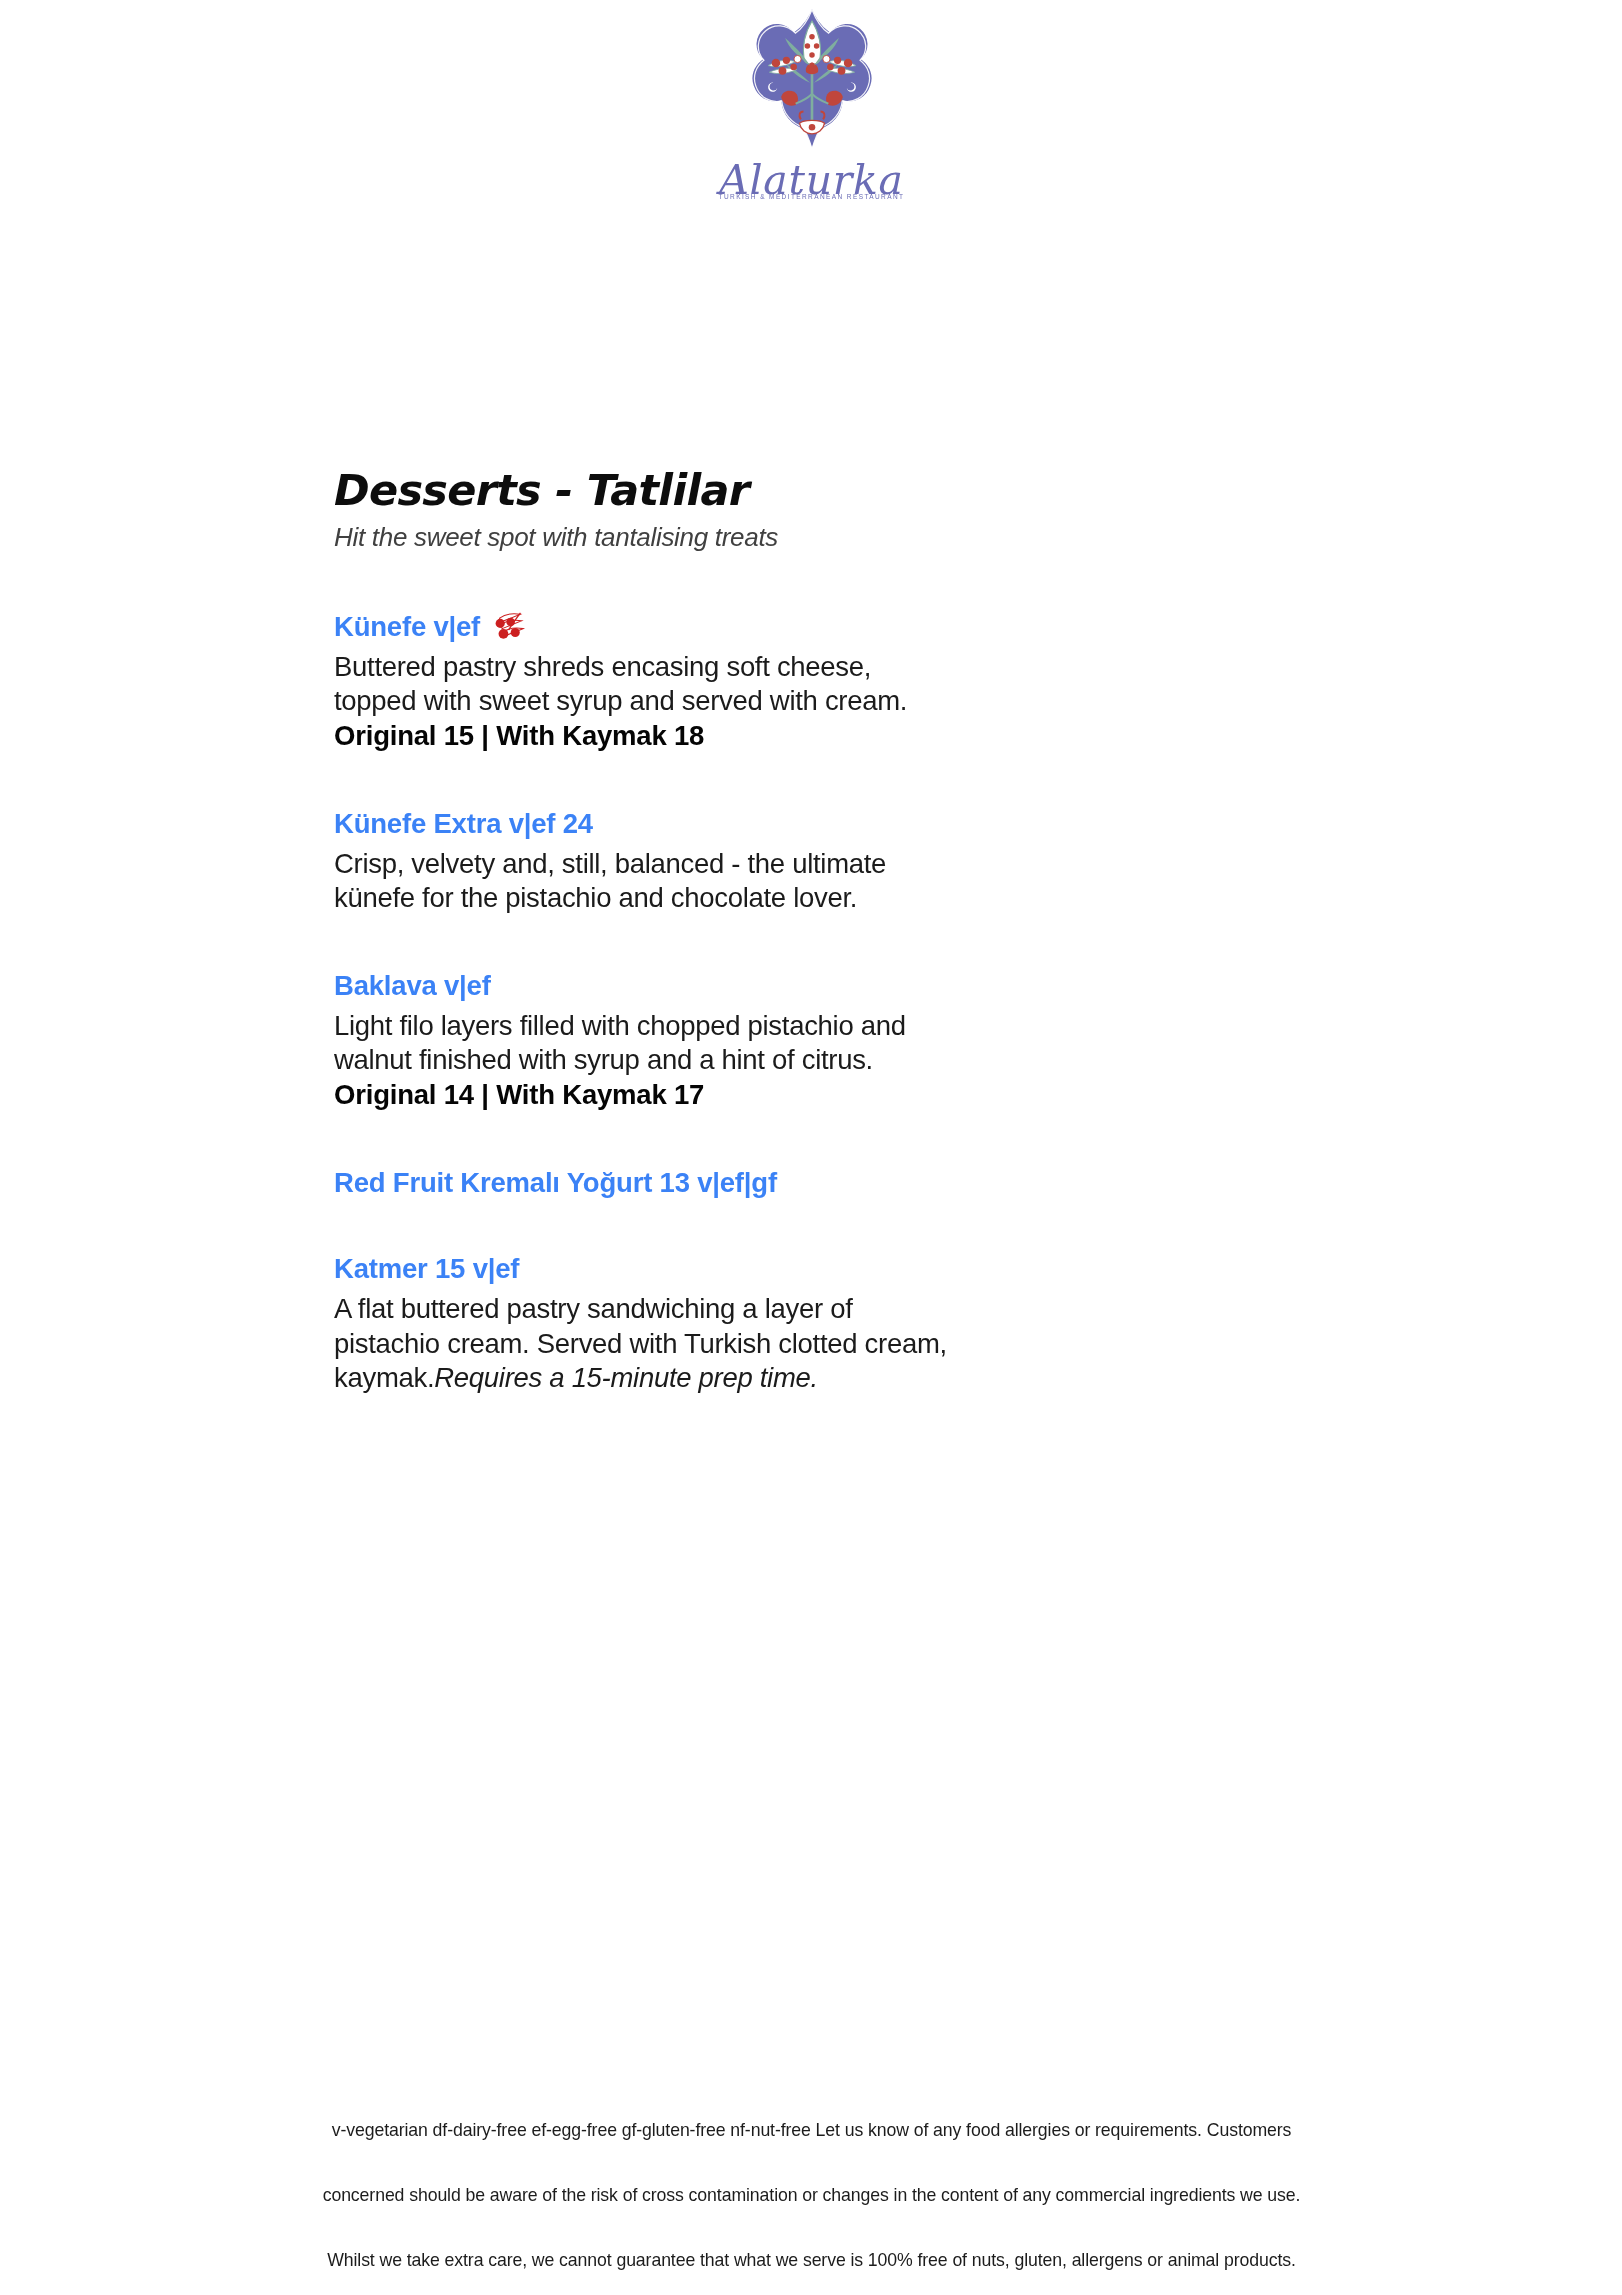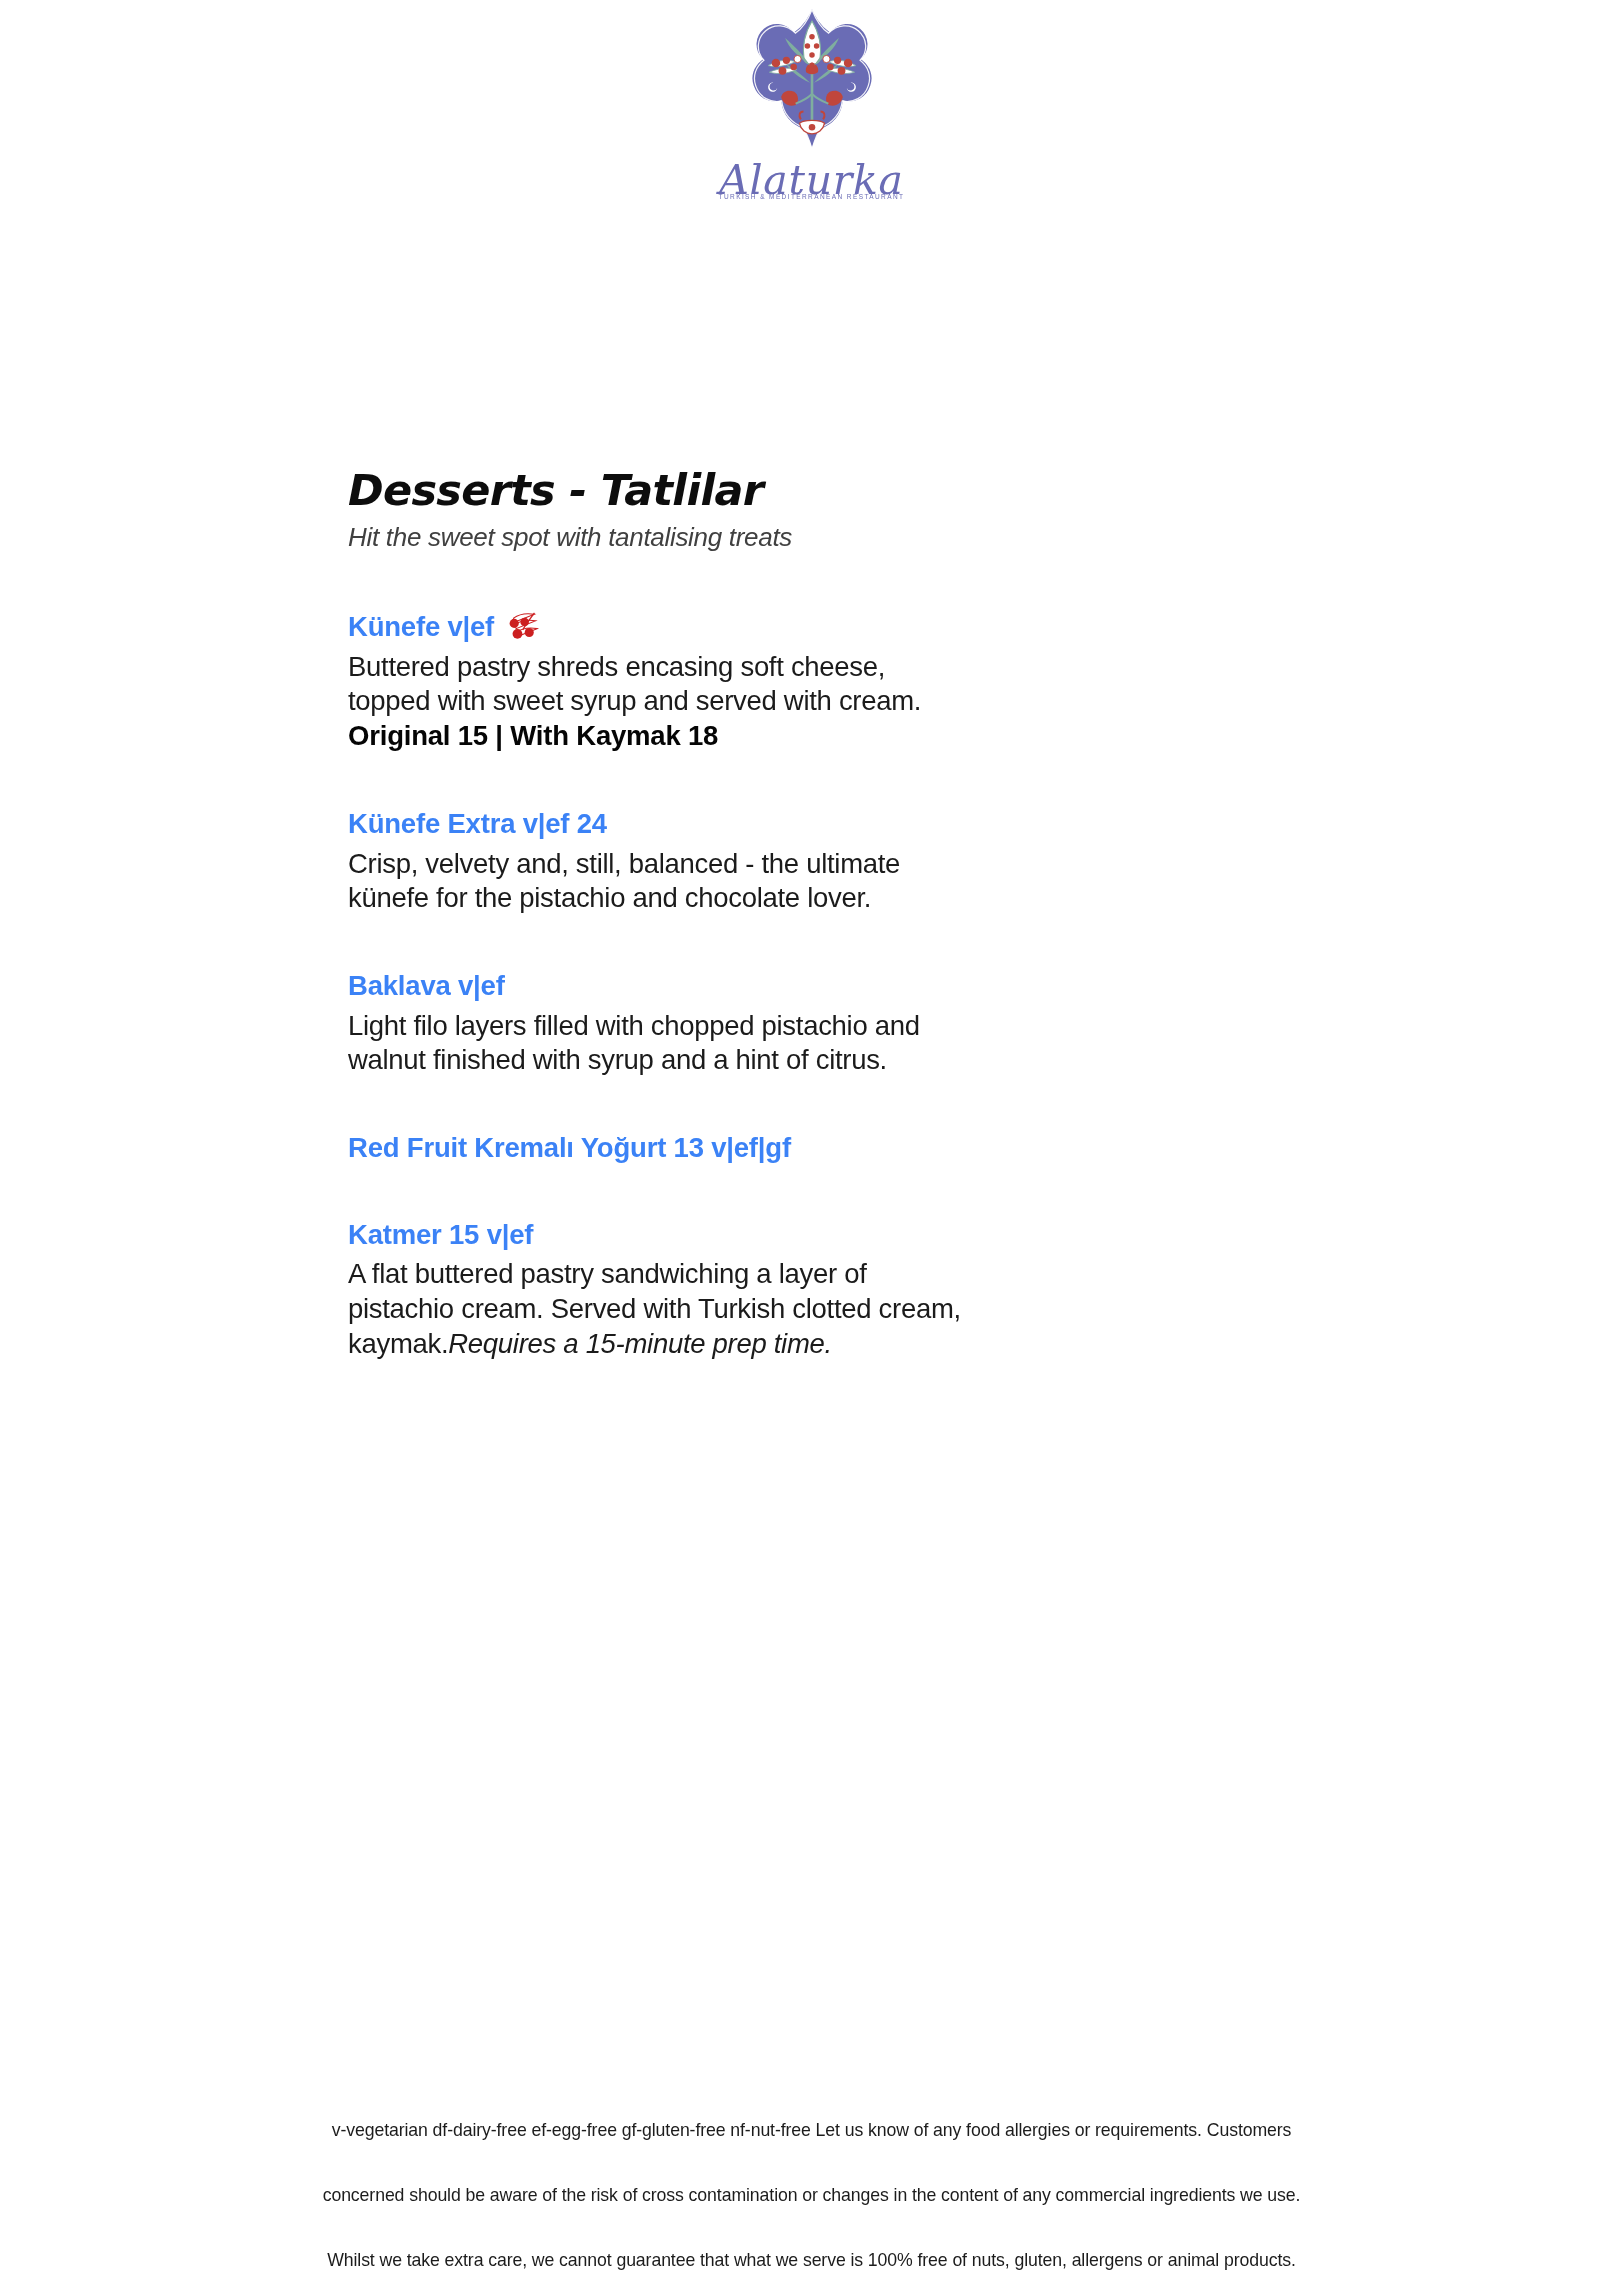--- a/index.html
+++ b/index.html
@@ -48,21 +48,21 @@
     letter-spacing: 1.4px;
     color: #6a6cb5;
     margin-top: -7.9px;
     text-transform: uppercase;
     white-space: nowrap;
   }
 
   
   .menu {
     position: absolute;
-    left: 348px;
+    left: 334px;
     top: 469px;
     width: 1112px;
   }
 
   .section-title {
     font-family: "DejaVu Sans", sans-serif;
     font-weight: bold;
     font-style: italic;
     font-size: 43px;
     line-height: 1.02;
@@ -277,20 +277,21 @@
     </section>
 
     <section class="item">
       <h2 class="item-name">
         <span>Baklava v|ef</span>
       </h2>
       <p class="item-desc">
         <span>Light filo layers filled with chopped pistachio and</span><br>
         <span>walnut finished with syrup and a hint of citrus.</span>
       </p>
+      <p class="item-price">Original 14 | With Kaymak 17</p>
     </section>
 
     <section class="item">
       <h2 class="item-name">
         <span>Red Fruit Kremalı Yoğurt 13  v|ef|gf</span>
       </h2>
     </section>
 
     <section class="item">
       <h2 class="item-name">

